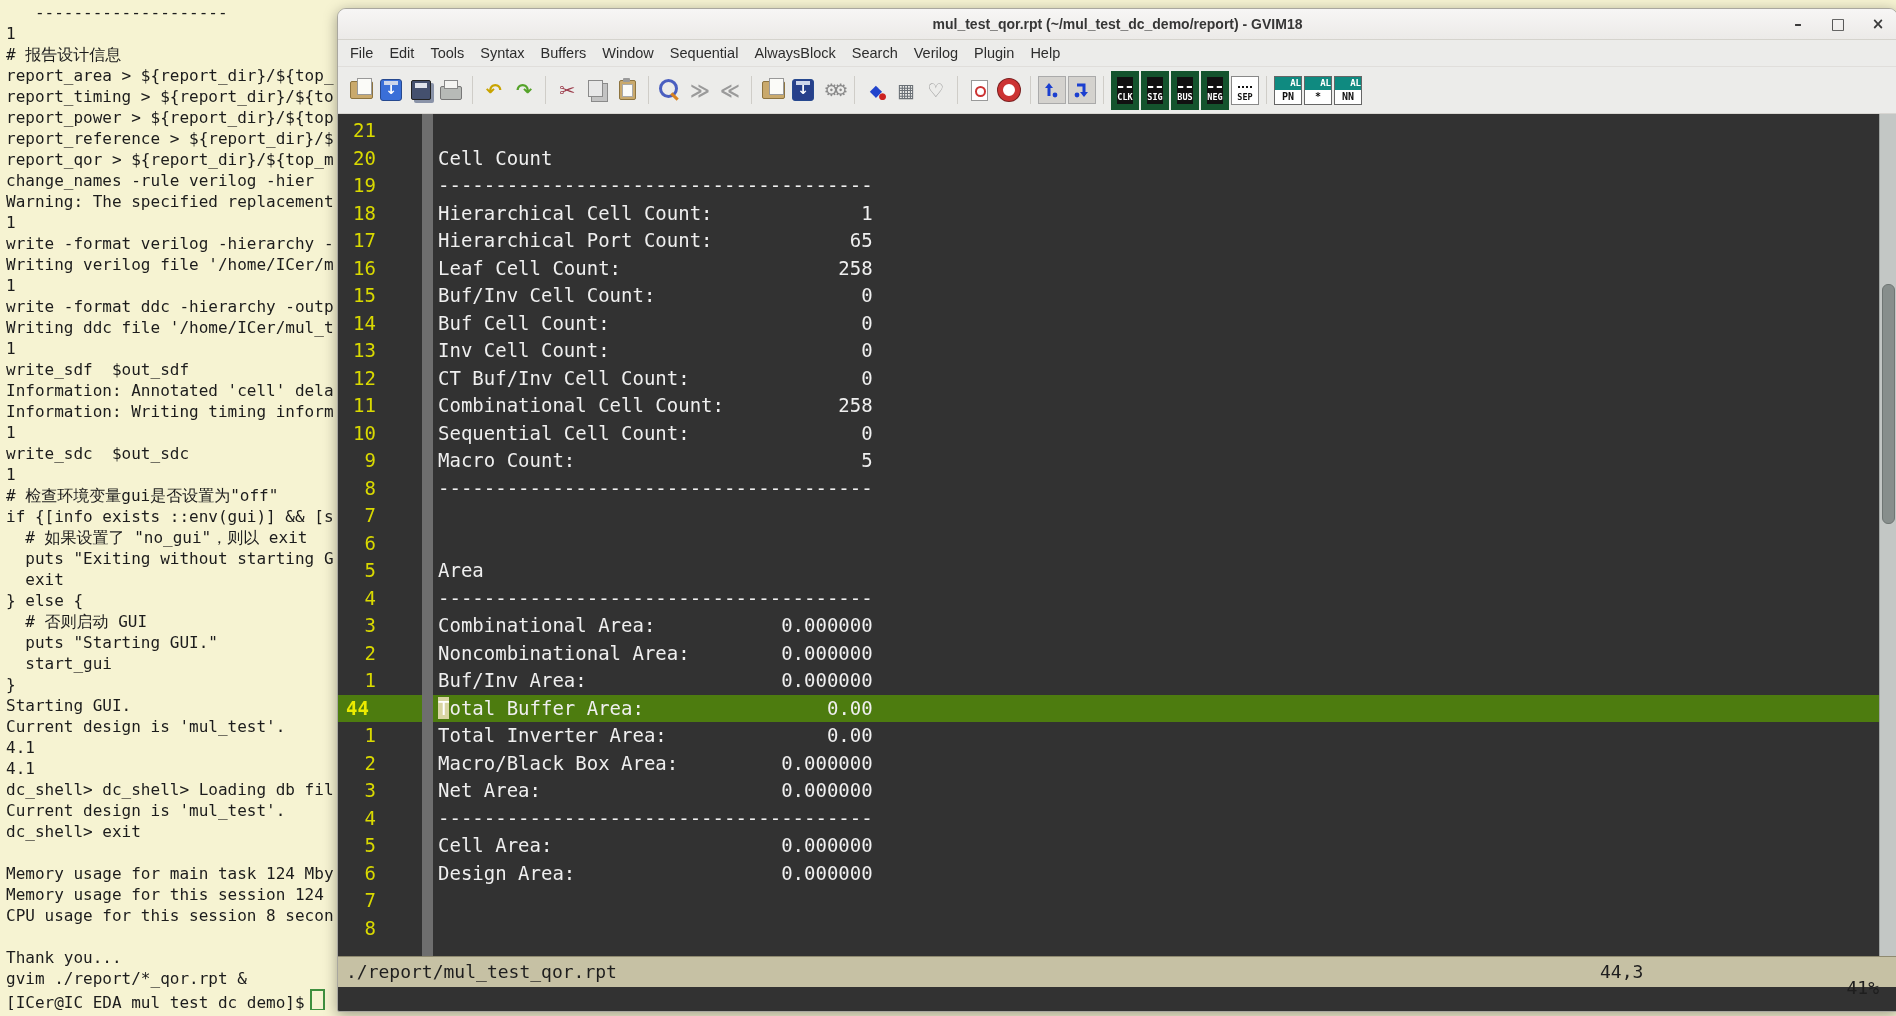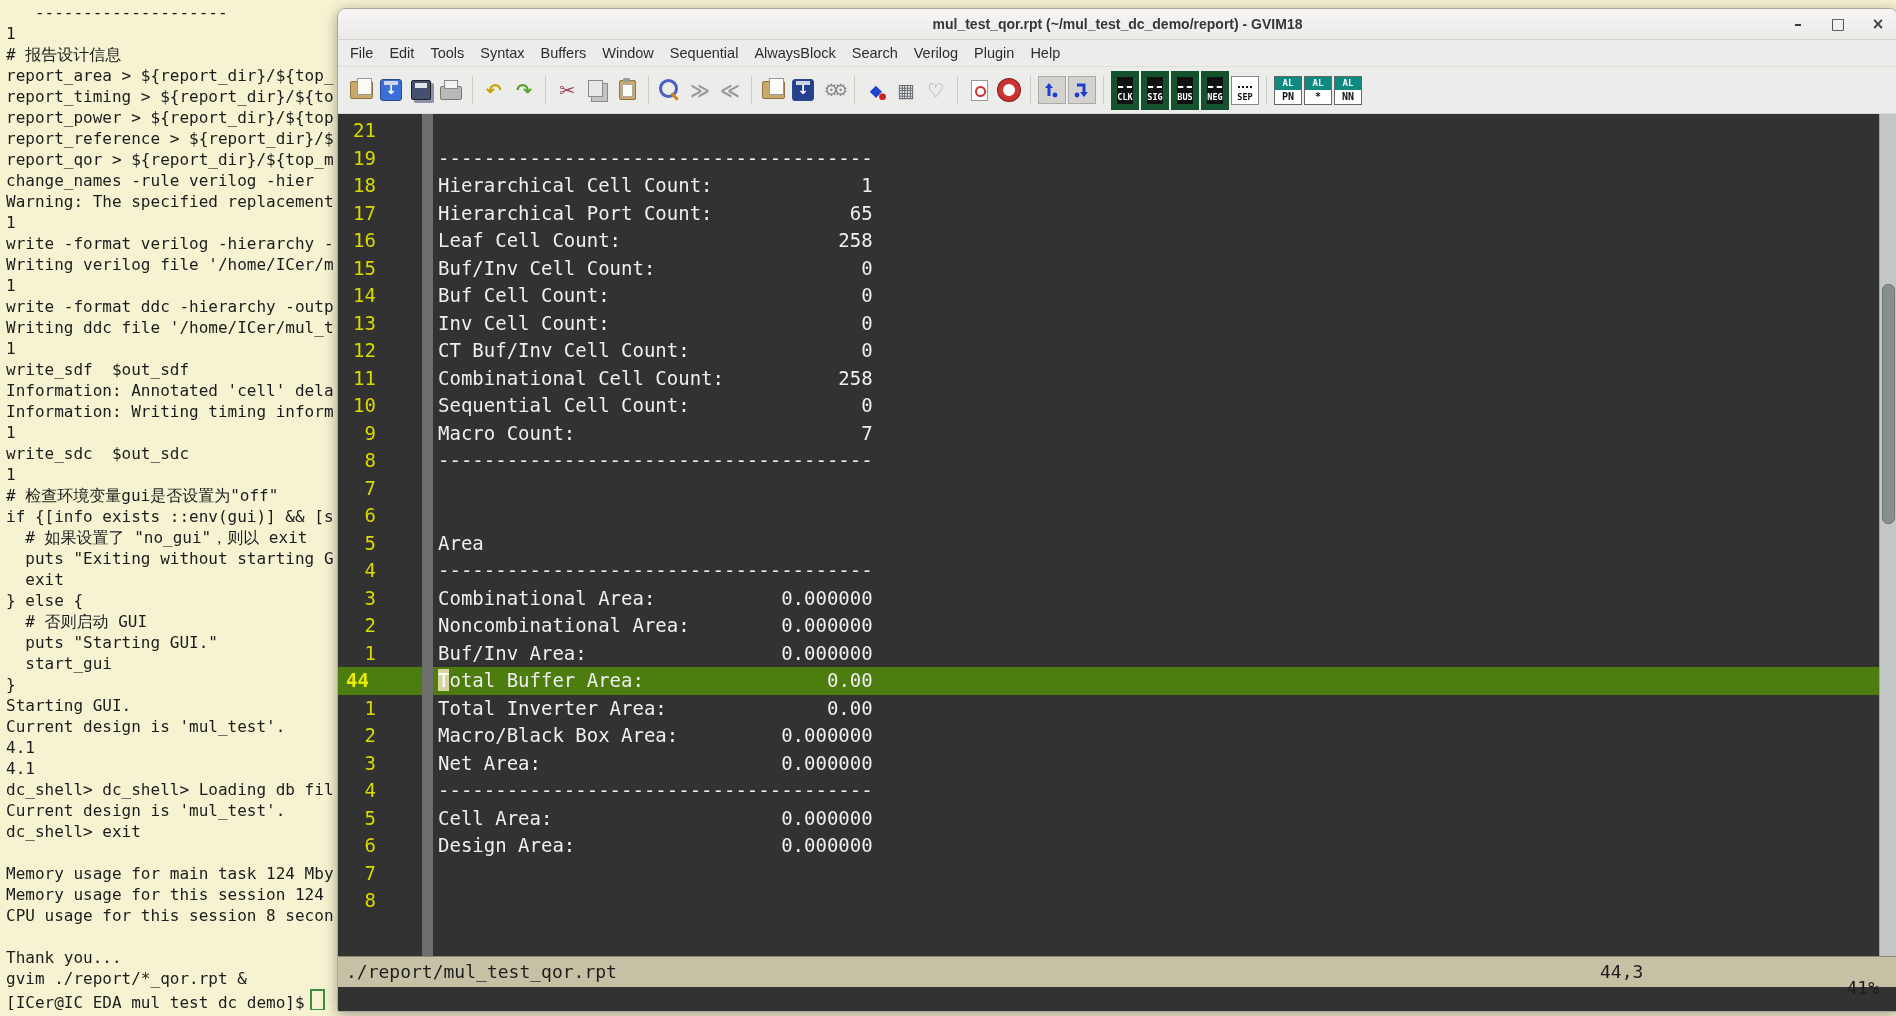--- a/index.html
+++ b/index.html
@@ -64,21 +64,21 @@
   .k-helpdoc{width:15px;height:19px;background:#fff;border:1px solid #999;position:relative;}
   .k-helpdoc:before{content:"";position:absolute;left:3px;top:5px;width:7px;height:7px;border:2px solid #cc3333;border-radius:50%;}
   .k-lifebuoy{width:12px;height:12px;border:5px solid #cc3333;border-radius:50%;background:#fff;box-shadow:0 0 0 1px #7a1f1f;}
   .k-wavebtn{width:26px;height:26px;background:#d4d2ce;border:1px solid #aaa;display:flex;align-items:center;justify-content:center;}
   .k-badge{width:26px;height:27px;background:#111;color:#fff;display:flex;flex-direction:column;align-items:center;justify-content:flex-end;border:6px solid #14532d;}
   .k-badge .squig{width:14px;border-top:2px dashed #fff;margin-bottom:4px;}
   .k-badge .blab{font-size:8.5px;font-weight:700;line-height:10px;margin-bottom:2px;font-family:"DejaVu Sans Mono",monospace;}
   .k-badge.light{background:#fff;color:#111;border:1px solid #888;}
   .k-badge.light .squig{border-top:2px dotted #111;}
   .k-al{width:26px;height:27px;border:1px solid #666;display:flex;flex-direction:column;}
-  .k-al .altop{height:13px;background:#0f8a80;color:#fff;font-size:9px;font-weight:700;text-align:center;line-height:13px;font-family:"DejaVu Sans Mono",monospace;}
+  .k-al .altop{height:13px;background:#0f8a80;color:#fff;font-size:9px;font-weight:700;text-align:right;line-height:13px;font-family:"DejaVu Sans Mono",monospace;}
   .k-al .albot{flex:1;background:#fff;color:#111;font-size:10px;font-weight:700;text-align:center;line-height:13px;font-family:"DejaVu Sans Mono",monospace;}
 
   
   .editor-wrap{flex:1;display:flex;background:#323232;position:relative;min-height:0;}
   .editor{flex:1;position:relative;padding-top:3px;overflow:hidden;}
   .foldstrip{position:absolute;left:84px;top:0;bottom:0;width:11px;background:#6e6e6e;z-index:2;}
   .erow{position:relative;height:27.5px;line-height:27.5px;white-space:pre;z-index:1;}
   .erow.cur{background:#4d7c0f;}
   .lnum{position:absolute;left:0;top:0;width:38px;text-align:right;color:#d9d900;
         font-size:19px;z-index:3;}
@@ -312,31 +312,32 @@
           <div class="altop">AL</div>
           <div class="albot">NN</div>
         </div>
       </div>
     </div>
 
   <div class="editor-wrap">
     <div class="editor" id="editor">
       <div class="foldstrip"></div>
     <div class="erow"><span class="lnum">21</span><span class="etext"></span></div>
+        <div class="erow"><span class="lnum">20</span><span class="etext">Cell Count</span></div>
         <div class="erow"><span class="lnum">19</span><span class="etext">--------------------------------------</span></div>
         <div class="erow"><span class="lnum">18</span><span class="etext">Hierarchical Cell Count:             1</span></div>
         <div class="erow"><span class="lnum">17</span><span class="etext">Hierarchical Port Count:            65</span></div>
         <div class="erow"><span class="lnum">16</span><span class="etext">Leaf Cell Count:                   258</span></div>
         <div class="erow"><span class="lnum">15</span><span class="etext">Buf/Inv Cell Count:                  0</span></div>
         <div class="erow"><span class="lnum">14</span><span class="etext">Buf Cell Count:                      0</span></div>
         <div class="erow"><span class="lnum">13</span><span class="etext">Inv Cell Count:                      0</span></div>
         <div class="erow"><span class="lnum">12</span><span class="etext">CT Buf/Inv Cell Count:               0</span></div>
         <div class="erow"><span class="lnum">11</span><span class="etext">Combinational Cell Count:          258</span></div>
         <div class="erow"><span class="lnum">10</span><span class="etext">Sequential Cell Count:               0</span></div>
-        <div class="erow"><span class="lnum">9</span><span class="etext">Macro Count:                         7</span></div>
+        <div class="erow"><span class="lnum">9</span><span class="etext">Macro Count:                         5</span></div>
         <div class="erow"><span class="lnum">8</span><span class="etext">--------------------------------------</span></div>
         <div class="erow"><span class="lnum">7</span><span class="etext"></span></div>
         <div class="erow"><span class="lnum">6</span><span class="etext"></span></div>
         <div class="erow"><span class="lnum">5</span><span class="etext">Area</span></div>
         <div class="erow"><span class="lnum">4</span><span class="etext">--------------------------------------</span></div>
         <div class="erow"><span class="lnum">3</span><span class="etext">Combinational Area:           0.000000</span></div>
         <div class="erow"><span class="lnum">2</span><span class="etext">Noncombinational Area:        0.000000</span></div>
         <div class="erow"><span class="lnum">1</span><span class="etext">Buf/Inv Area:                 0.000000</span></div>
         <div class="erow cur"><span class="lnum curnum">44</span><span class="etext"><span class="cursor-block">T</span><span>otal Buffer Area:                0.00</span></span></div>
         <div class="erow"><span class="lnum">1</span><span class="etext">Total Inverter Area:              0.00</span></div>

